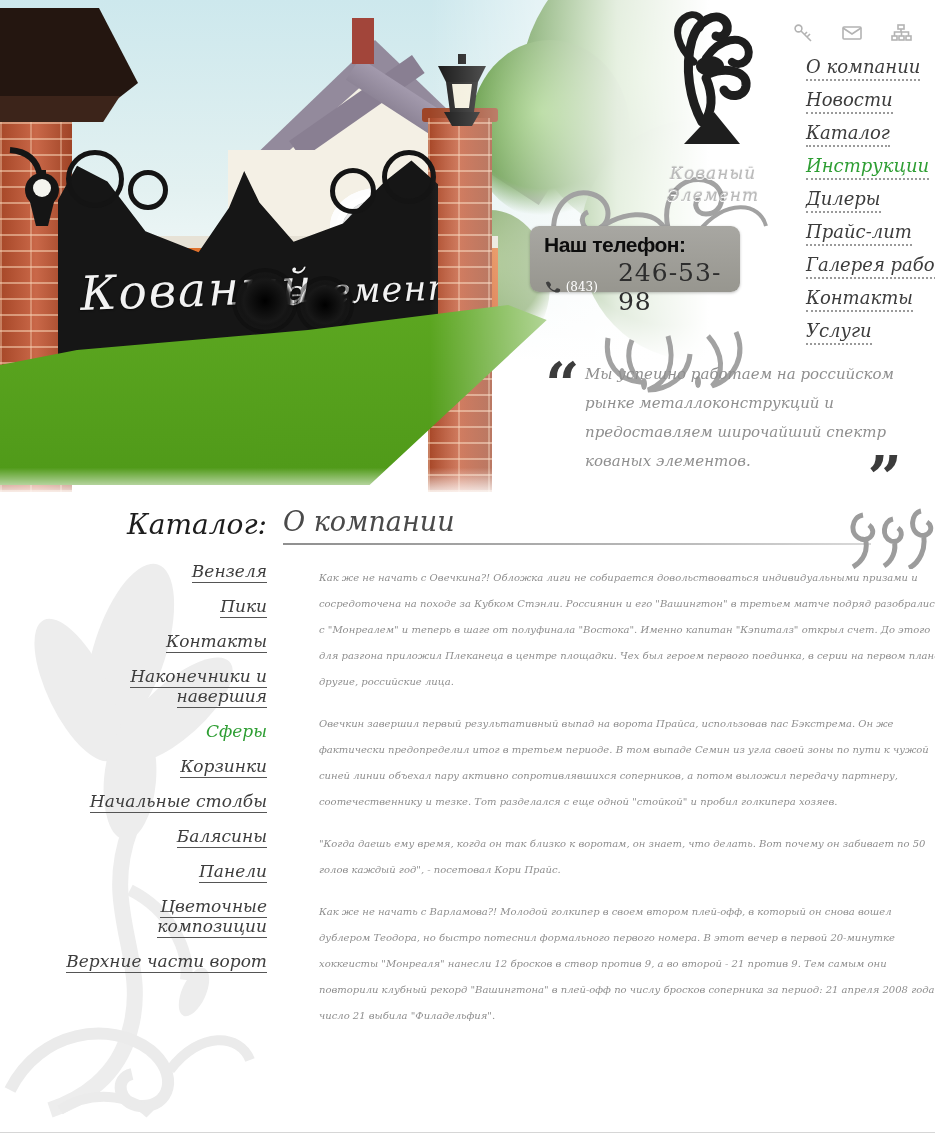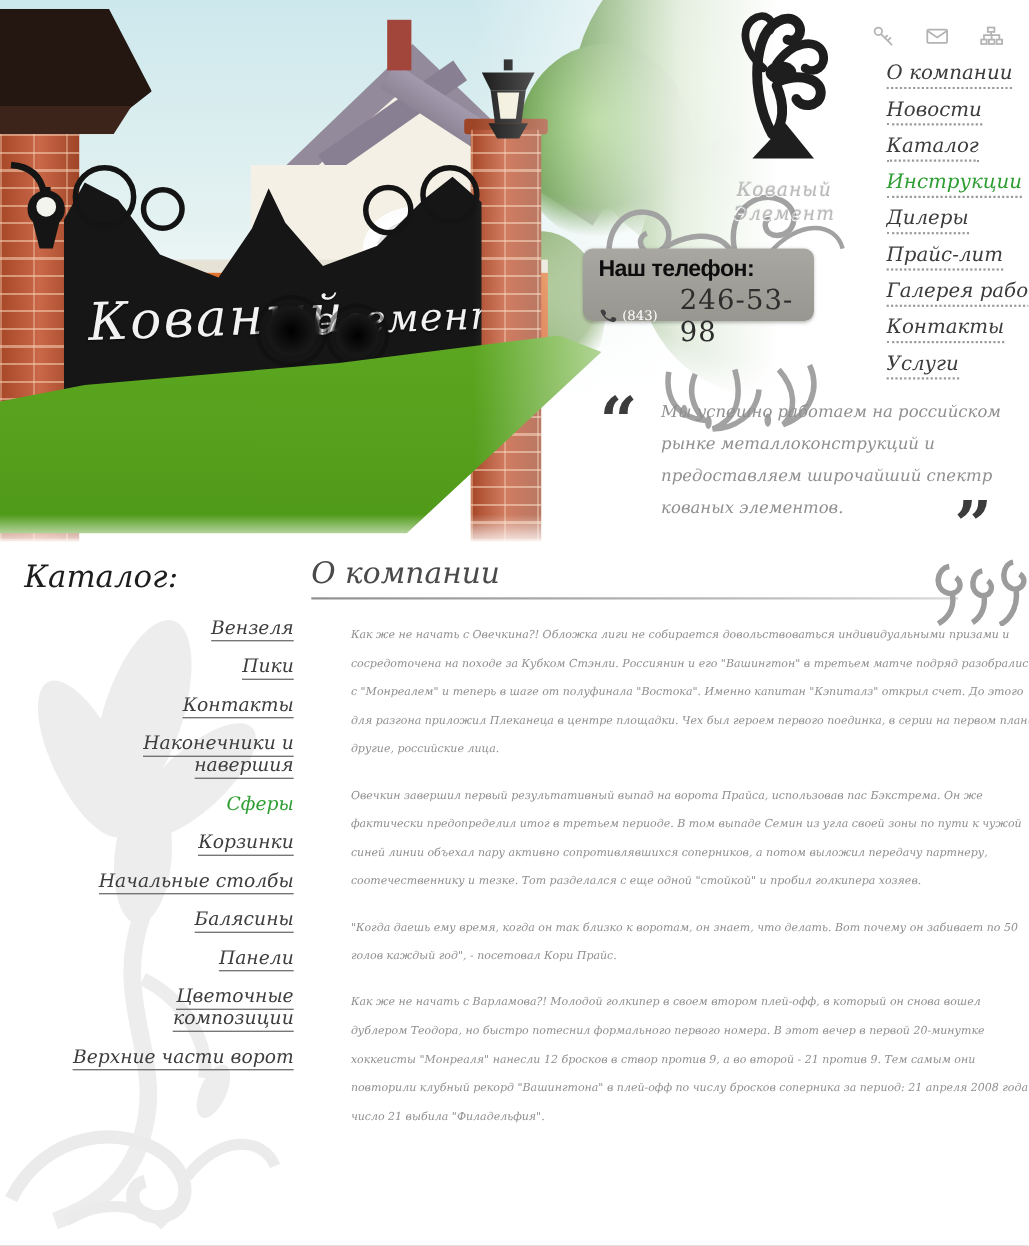--- a/index.html
+++ b/index.html
@@ -117,27 +117,27 @@
   .phone-line2 { display:flex; align-items:center; justify-content:flex-end; margin-top:1px; }
   .phone-icon { width:22px; height:22px; margin-right:4px; transform:rotate(-12deg); }
   .phone-area { color:#fff; font-size:12px; margin-right:20px; font-family:"DejaVu Serif", serif; }
   .phone-number { font-size:25px; color:#2d2d2d; font-family:"DejaVu Serif", serif; letter-spacing:1px; }
 
   
   .quote { position:absolute; left:545px; top:360px; width:385px; z-index:20; }
   .qmark { font-size:60px; line-height:20px; color:#3c3c3c; font-family:"DejaVu Serif", serif; font-weight:bold; }
   .qopen { position:absolute; left:0; top:14px; }
   .qclose { position:absolute; right:28px; bottom:-12px; }
-  .quote-text { margin-left:56px; width:320px; font-style:italic; font-size:15px; line-height:29px; color:#8f8f8f; }
+  .quote-text { margin-left:40px; width:320px; font-style:italic; font-size:15px; line-height:29px; color:#8f8f8f; }
 
   
   .content { position:relative; width:935px; height:633px; }
   .watermark { position:absolute; z-index:0; }
   .catalog { position:absolute; left:22px; top:8px; width:245px; z-index:2; }
-  .catalog h2 { font-style:italic; font-weight:normal; font-size:28px; color:#1d1d1d; margin-bottom:20px; }
+  .catalog h2 { font-style:italic; font-weight:normal; font-size:28px; color:#1d1d1d; margin-bottom:20px;text-align:right; }
   .catalog ul { list-style:none; padding-left:24px;text-align:right; }
   .catalog li { margin-bottom:15px; }
   .catalog a { font-style:italic; font-size:17px; color:#3d3d3d; text-decoration:none;
                border-bottom:1px solid #555; padding-bottom:1px; }
   .catalog li.active a { color:#2e9e33; border-bottom:none; }
 
   .main { position:absolute; left:283px; top:6px; width:630px; z-index:2; }
   .main h1 { font-style:italic; font-weight:normal; font-size:27px; color:#4a4a4a; margin-bottom:6px; }
   .rule { position:relative; height:2px; width:588px; margin-bottom:20px;
           background:linear-gradient(90deg,#8f8f8f 0%, #bdbdbd 70%, #d9d9d9 100%); }

